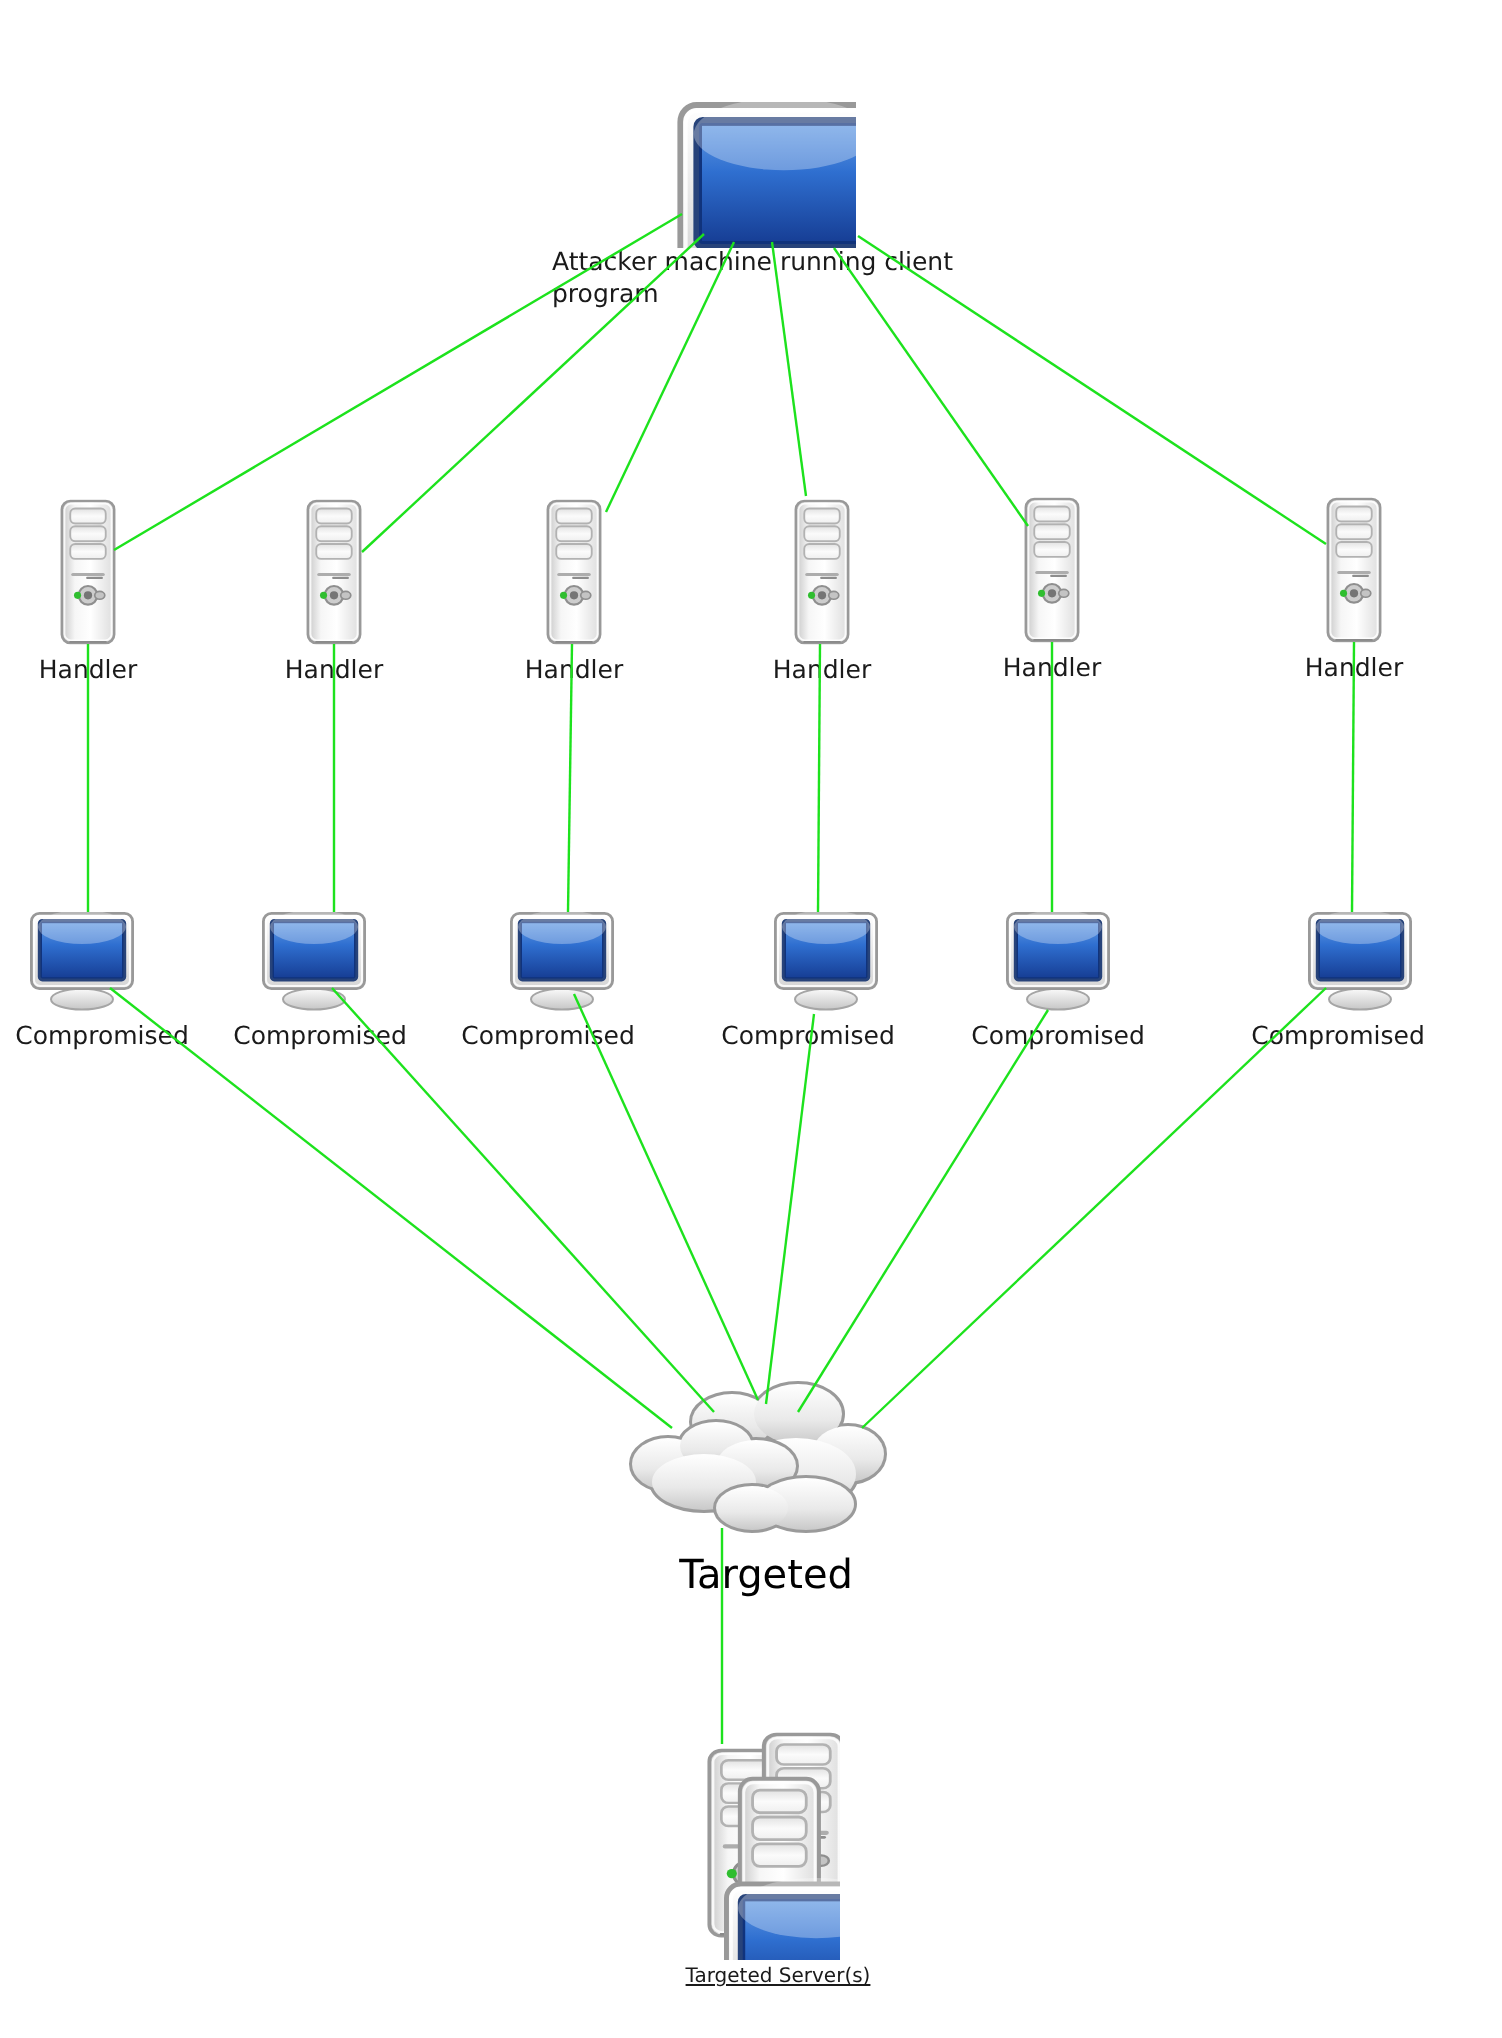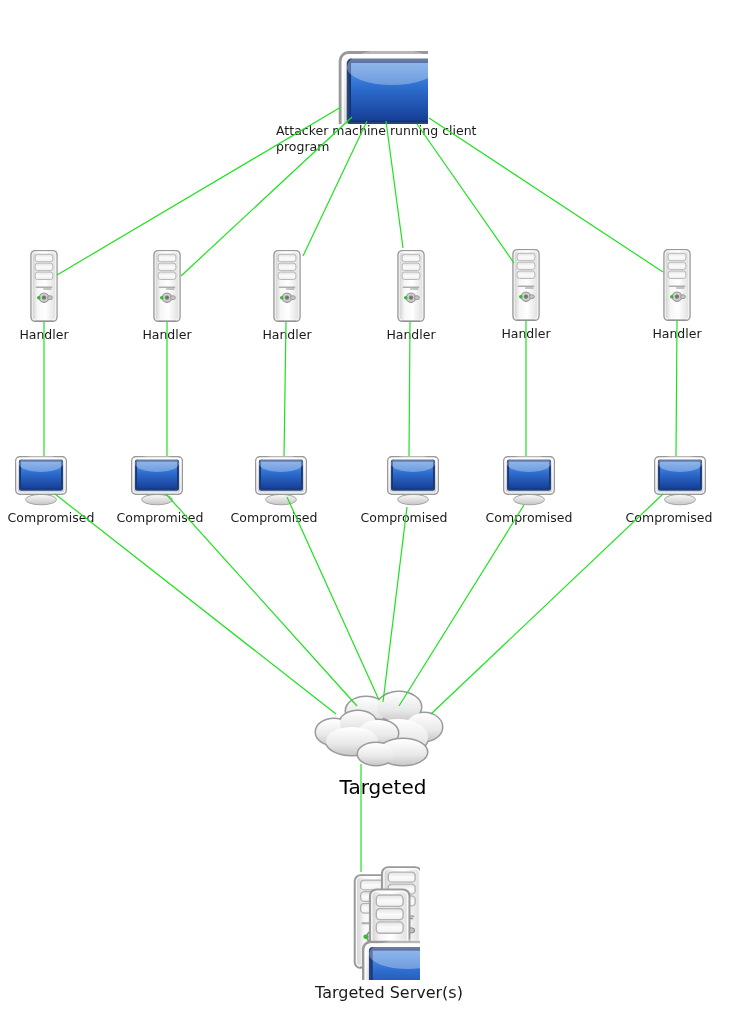--- a/index.html
+++ b/index.html
@@ -36,23 +36,24 @@
     left:383px;top:775px;
     transform:translateX(-50%);
     font-size:20px;
     color:#000000;
     white-space:nowrap;
   }
   #target-label{
     position:absolute;
     left:389px;top:983px;
     transform:translateX(-50%);
-    font-size:16px;
+    font-size:10px;
     color:#1a1a1a;
     white-space:nowrap;
+    text-decoration:underline;
   }
   #edge-layer{
     position:absolute;left:0;top:0;
     width:751px;height:1019px;
     pointer-events:none;
     z-index:5;
   }
   .z2{z-index:2;}
 </style>
 </head>

